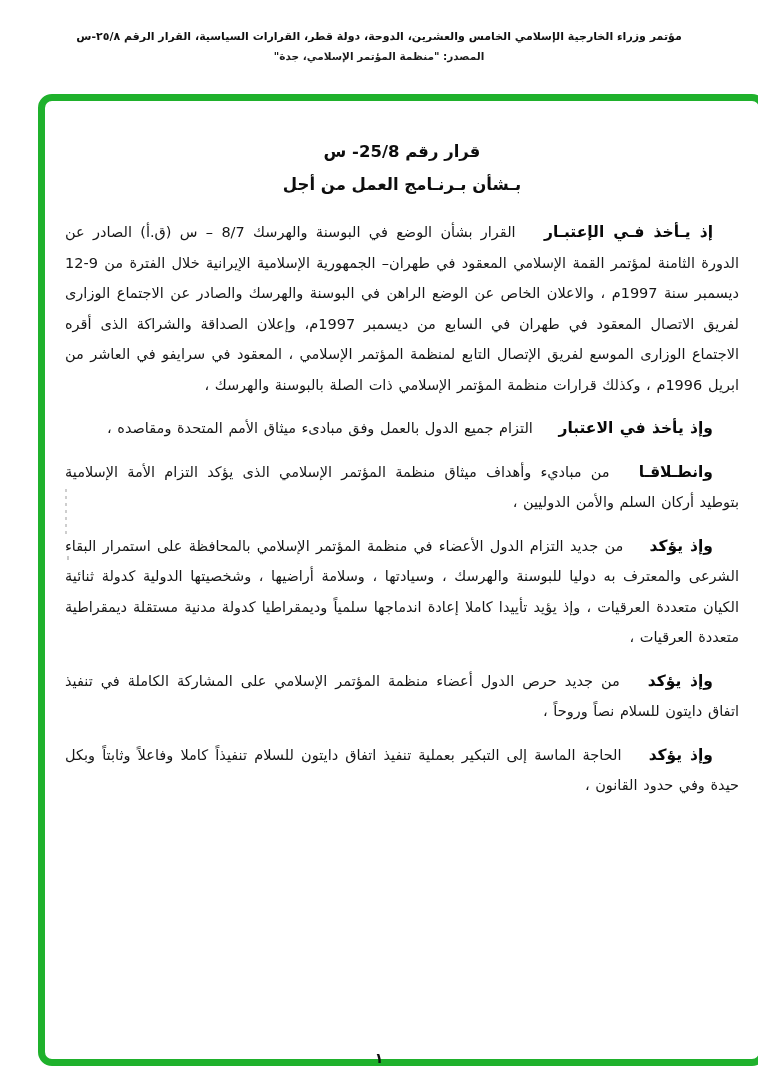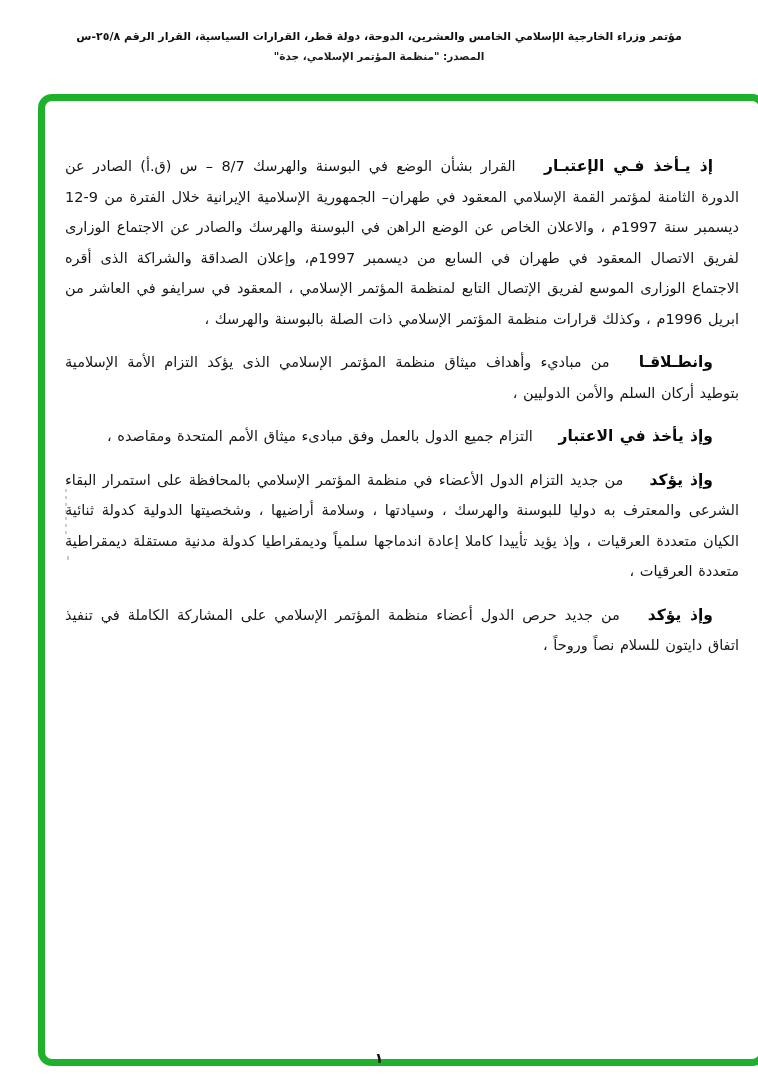--- a/index.html
+++ b/index.html
@@ -114,33 +114,36 @@
 <div class="page">
 
   <header class="page-header">
     <div class="line1">مؤتمر وزراء الخارجية الإسلامي الخامس والعشرين، الدوحة، دولة قطر، القرارات السياسية، القرار الرقم ٢٥/٨-س</div>
     <div class="line2">المصدر:  "منظمة المؤتمر الإسلامي، جدة"</div>
   </header>
 
   <section class="frame">
 
     <div class="title-block">
+      <div>قرار رقم 25/8- س</div>
+      <div>بـشأن بـرنـامج العمل من أجل</div>
     </div>
 
 
     <p class="para"><b class="lead">إذ يـأخذ فـي الإعتبـار</b><span> القرار بشأن الوضع في البوسنة والهرسك 8/7 – س (ق.أ) الصادر عن الدورة الثامنة لمؤتمر القمة الإسلامي المعقود في طهران– الجمهورية الإسلامية الإيرانية خلال الفترة من 9-12 ديسمبر سنة 1997م ، والاعلان الخاص عن الوضع الراهن في البوسنة والهرسك والصادر عن الاجتماع الوزارى لفريق الاتصال المعقود في طهران في السابع من ديسمبر 1997م، وإعلان الصداقة والشراكة الذى أقره الاجتماع الوزارى الموسع لفريق الإتصال التابع لمنظمة المؤتمر الإسلامي ، المعقود في سرايفو في العاشر من ابريل 1996م ، وكذلك قرارات منظمة المؤتمر الإسلامي ذات الصلة بالبوسنة والهرسك ،</span></p>
 
+    <p class="para"><b class="lead">وإذ يأخذ في الاعتبار</b><span> التزام جميع الدول بالعمل وفق مبادىء ميثاق الأمم المتحدة ومقاصده ،</span></p>
+
     <p class="para"><b class="lead">وانطـلاقـا</b><span> من مباديء وأهداف ميثاق منظمة المؤتمر الإسلامي الذى يؤكد التزام الأمة الإسلامية بتوطيد أركان السلم والأمن الدوليين ،</span></p>
-
-    <p class="para"><b class="lead">وإذ يأخذ في الاعتبار</b><span> التزام جميع الدول بالعمل وفق مبادىء ميثاق الأمم المتحدة ومقاصده ،</span></p>
 
     <p class="para"><b class="lead">وإذ يؤكد</b><span> من جديد  التزام الدول الأعضاء في منظمة المؤتمر الإسلامي بالمحافظة على استمرار البقاء الشرعى والمعترف به دوليا للبوسنة والهرسك ، وسيادتها ، وسلامة أراضيها ، وشخصيتها الدولية كدولة ثنائية الكيان متعددة العرقيات ، وإذ يؤيد تأييدا كاملا إعادة اندماجها سلمياً وديمقراطيا كدولة مدنية مستقلة ديمقراطية متعددة العرقيات ،</span></p>
 
     <p class="para"><b class="lead">وإذ يؤكد</b><span> من جديد حرص الدول أعضاء منظمة المؤتمر الإسلامي على المشاركة الكاملة في تنفيذ اتفاق دايتون للسلام نصاً وروحاً ،</span></p>
 
+    <p class="para"><b class="lead">وإذ يؤكد</b><span> الحاجة الماسة إلى التبكير بعملية تنفيذ اتفاق دايتون للسلام تنفيذاً كاملا وفاعلاً وثابتاً وبكل حيدة وفي حدود القانون ،</span></p>
 
     <div class="artifact-line"></div>
     <div class="artifact-dot"></div>
   </section>
 
   <footer class="page-footer">
     <div class="page-number">١</div>
   </footer>
 
 </div>

